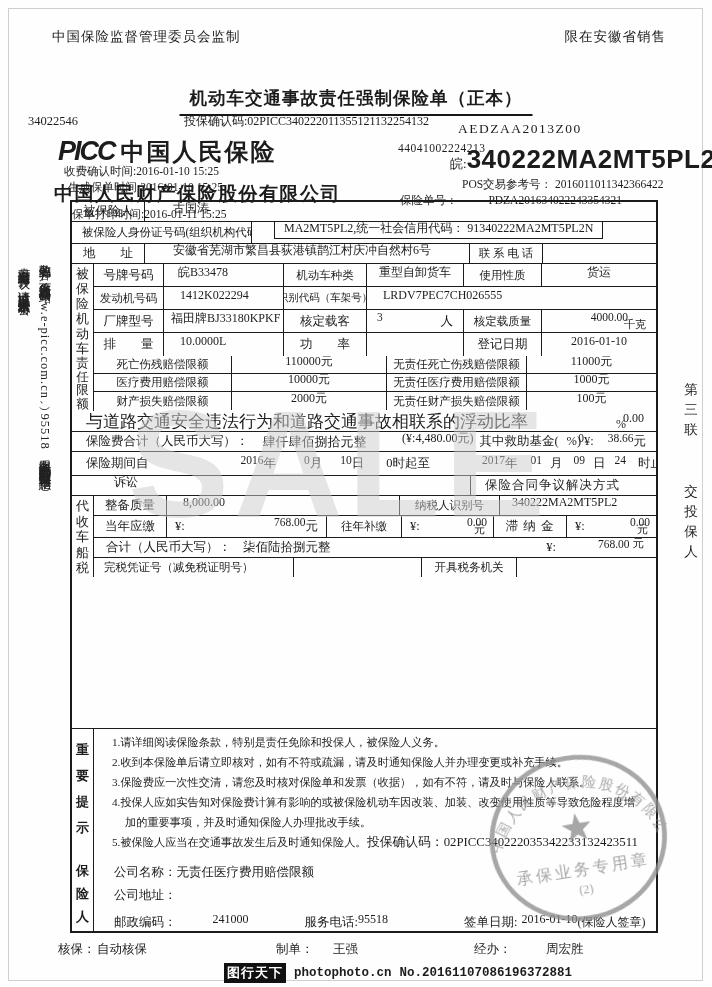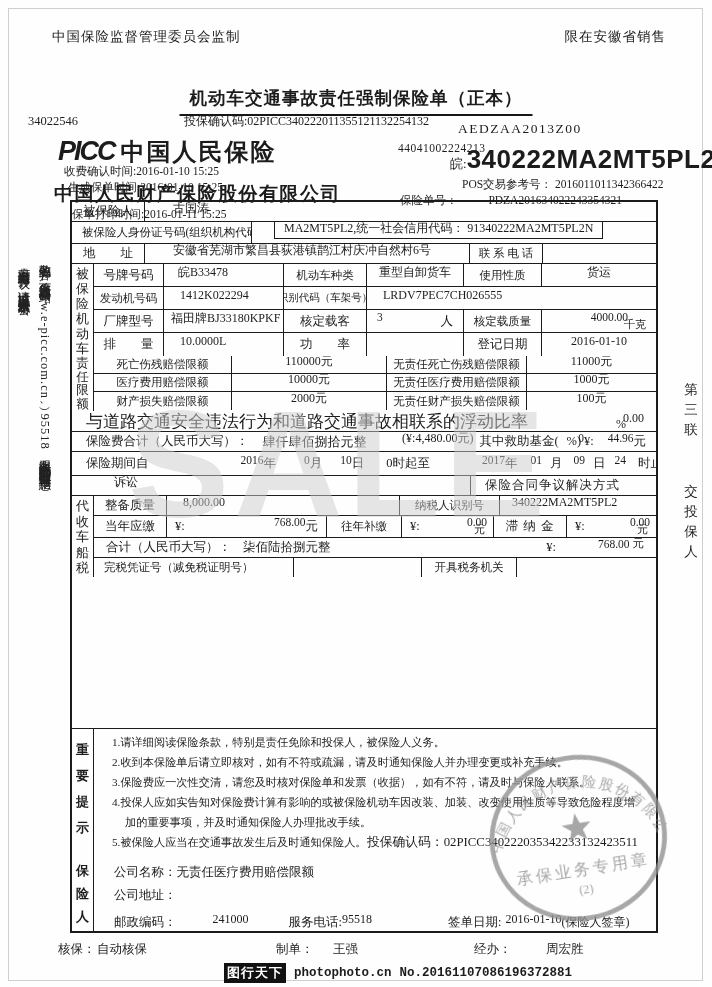--- a/index.html
+++ b/index.html
@@ -76,21 +76,21 @@
   .sup{position:relative;top:-4px;font-size:11.5px}
   .sub{position:relative;top:3px;font-size:11px}
 
   .notes-box{padding:3px 10px 0 12px;font-size:11.2px;line-height:20px}
   .note-item{padding-left:13px;text-indent:-13px;white-space:normal}
   .note-last{display:flex;align-items:baseline}
   .note-confirm{margin-left:auto;font-size:12.8px;white-space:nowrap;padding-right:2px}
 
   .ins-box{padding:5px 8px 0 14px;font-size:12.5px}
   .ins-row{display:flex;align-items:baseline;margin-top:6px;white-space:nowrap}
-  .ins-row:first-child{margin-top:2px}.ml20{margin-left:36px}.ml60{margin-left:40px}.ml80{margin-left:76px}
+  .ins-row:first-child{margin-top:2px}.ml20{margin-left:36px}.ml60{margin-left:56px}.ml80{margin-left:76px}
   .sign{margin-left:auto;padding-right:26px;font-size:12px}
 
   
   .footer{position:absolute;left:0;top:941px;width:712px;font-size:12.5px}
   .footer span{position:absolute;white-space:nowrap}
   .f-chk-l{left:58px}.f-chk-v{left:97px}
   .f-mk-l{left:276px}.f-mk-v{left:333px}
   .f-hd-l{left:474px}.f-hd-v{left:546px}
 
   .barwm{position:absolute;left:224px;top:963px;display:flex;align-items:center;gap:8px;
@@ -309,21 +309,21 @@
 
     <div class="tr" style="height:20px">
       <div class="td f1" style="padding-left:14px">
         <span>保险费合计（人民币大写）：</span>
         <span style="margin-left:14px;font-size:13px">肆仟肆佰捌拾元整</span>
         <span class="pv" style="margin-left:auto">(¥:4,480.00元)</span>
         <span style="margin-left:6px">其中救助基金(</span>
         <span style="margin-left:8px">%)</span>
         <span class="sup" style="margin-left:-3px">0</span>
         <span>¥:</span>
-        <span class="sup" style="margin-left:14px">44.96</span>
+        <span class="sup" style="margin-left:14px">38.66</span>
         <span style="margin-right:4px">元</span>
       </div>
     </div>
 
     <div class="tr" style="height:24px">
       <div class="td f1" style="padding-left:14px">
         <span>保险期间自</span>
         <span class="sup" style="margin-left:92px">2016</span>
           <span>年</span>
         <span class="sup" style="margin-left:28px">0</span>

